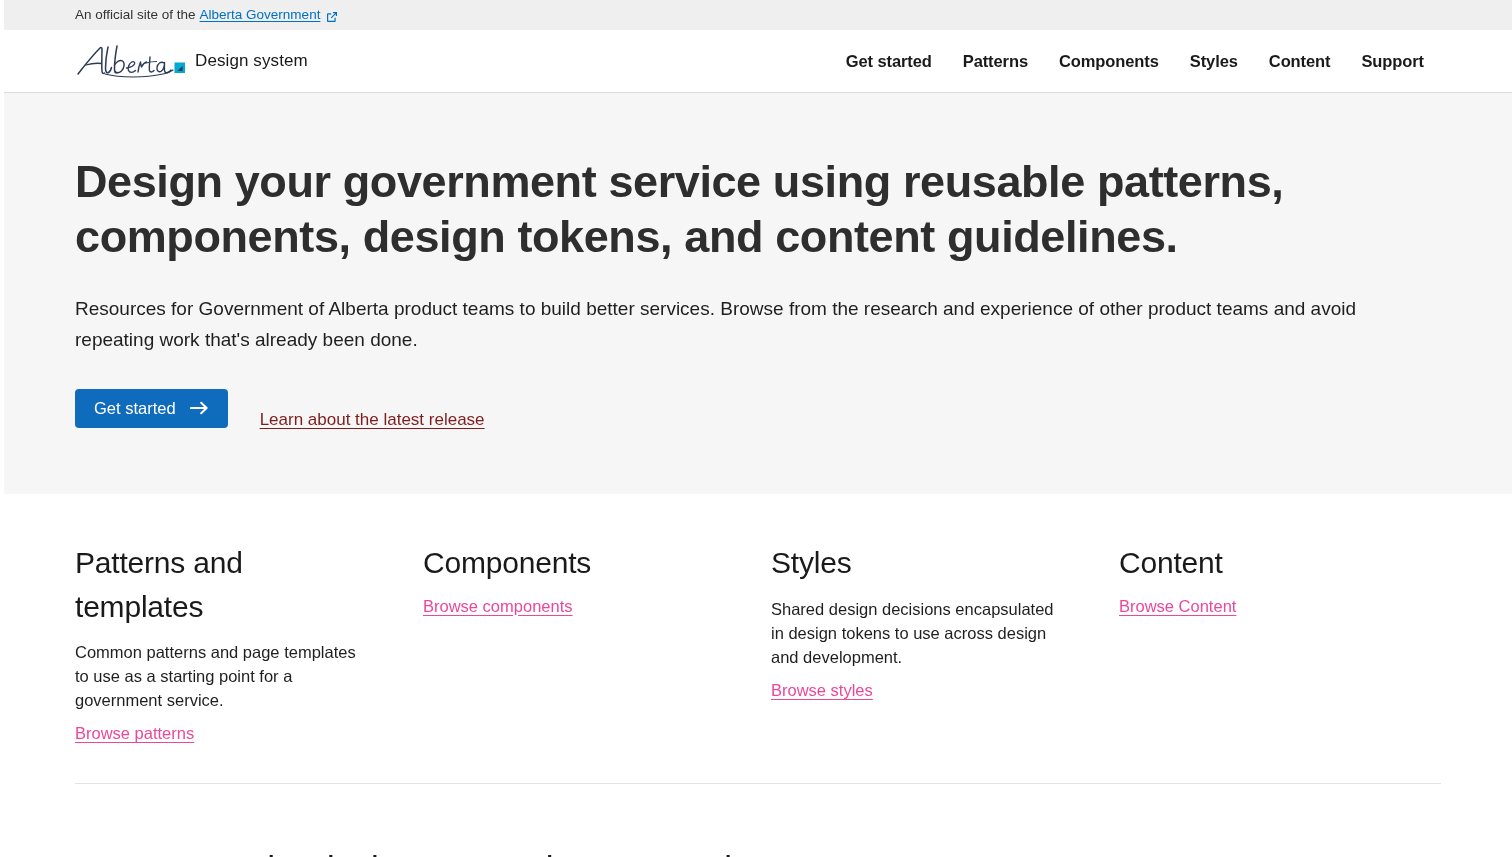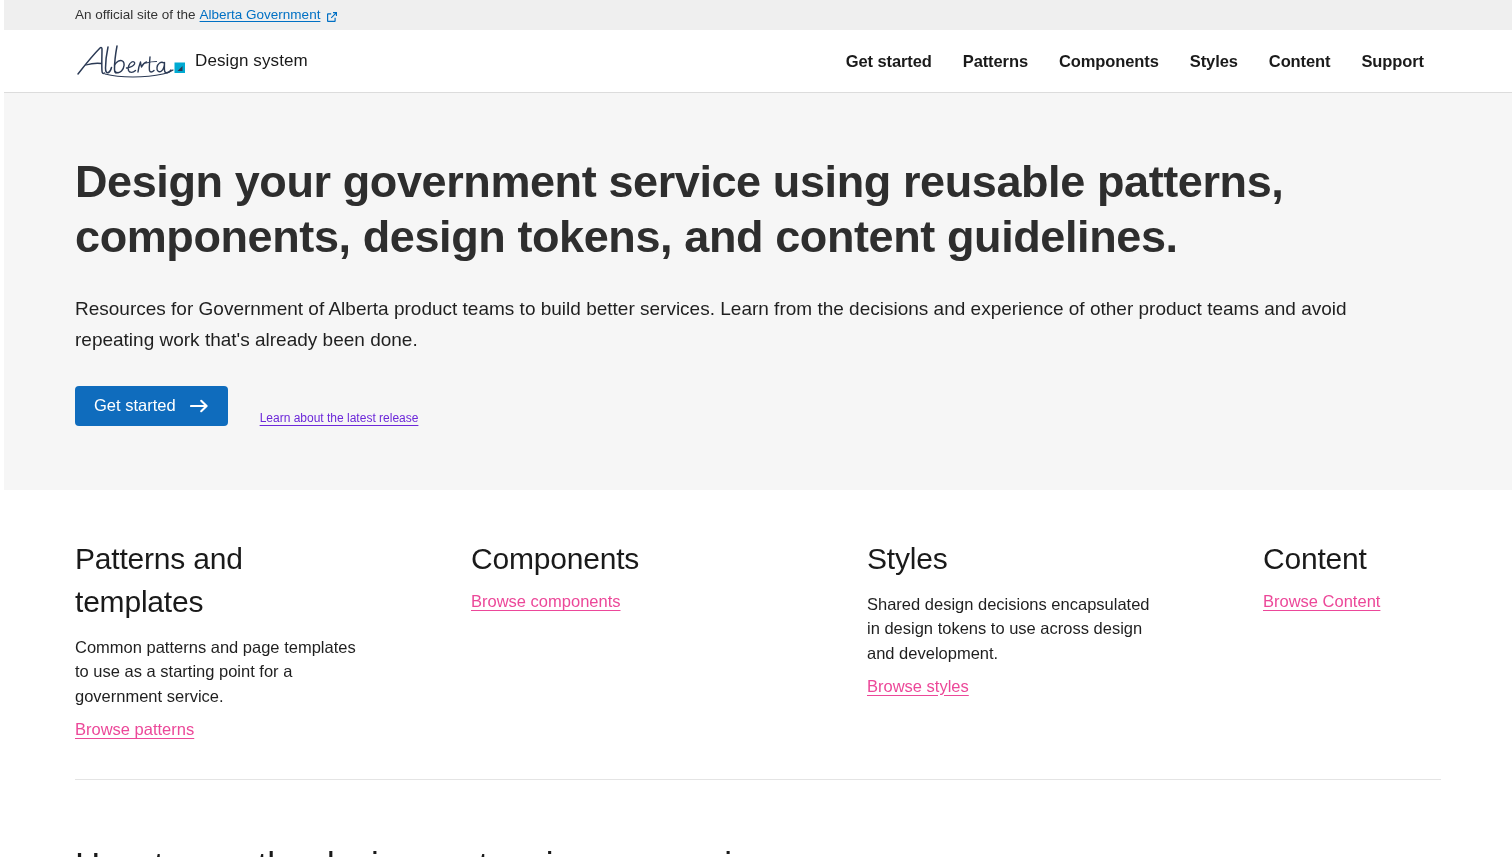--- a/index.html
+++ b/index.html
@@ -155,39 +155,38 @@
     cursor: pointer;
     line-height: 1;
   }
   .btn-primary .arrow {
     display: inline-block;
     width: 19px;
     height: 14px;
   }
   .btn-primary .arrow svg { display: block; }
   .text-link {
-    color: #6d28d9;
-    font-size: 12px;
+    color: #7f1d1d;
+    font-size: 17px;
     text-decoration: underline;
     text-underline-offset: 2.5px;
     cursor: pointer;
     margin-top: 24px;
   }
 
   
   .cards-section {
     background: #ffffff;
     padding-top: 47px;
     padding-bottom: 40px;
   }
   .cards-grid {
     display: grid;
     grid-template-columns: 348px 348px 348px 348px;
     column-gap: 0;
-    gap: 48px;
   }
   .card {
     padding-right: 54px;
   }
   .card-title {
     font-size: 30px;
     font-weight: normal;
     color: #1a1a1a;
     line-height: 1.44;
     letter-spacing: -0.2px;
@@ -280,21 +279,21 @@
         <a class="nav-link">Components</a>
         <a class="nav-link">Styles</a>
         <a class="nav-link">Content</a>
         <a class="nav-link">Support</a>
       </nav>
     </header>
 
     <section class="hero">
       <div class="container">
         <h1 class="hero-heading">Design your government service using reusable patterns, components, design tokens, and content guidelines.</h1>
-        <p class="hero-sub">Resources for Government of Alberta product teams to build better services. Learn from the decisions and experience of other product teams and avoid repeating work that's already been done.</p>
+        <p class="hero-sub">Resources for Government of Alberta product teams to build better services. Browse from the research and experience of other product teams and avoid repeating work that's already been done.</p>
         <div class="hero-actions">
           <button class="btn-primary">
             <span>Get started</span>
             <span class="arrow">
               <svg width="19" height="14" viewBox="0 0 19 14" fill="none">
                 <path d="M1 7 H16.2" stroke="#ffffff" stroke-width="2.1" stroke-linecap="round"></path>
                 <path d="M11.2 1.8 L16.6 7 L11.2 12.2" stroke="#ffffff" stroke-width="2.1" stroke-linecap="round" stroke-linejoin="round"></path>
               </svg>
             </span>
           </button>

